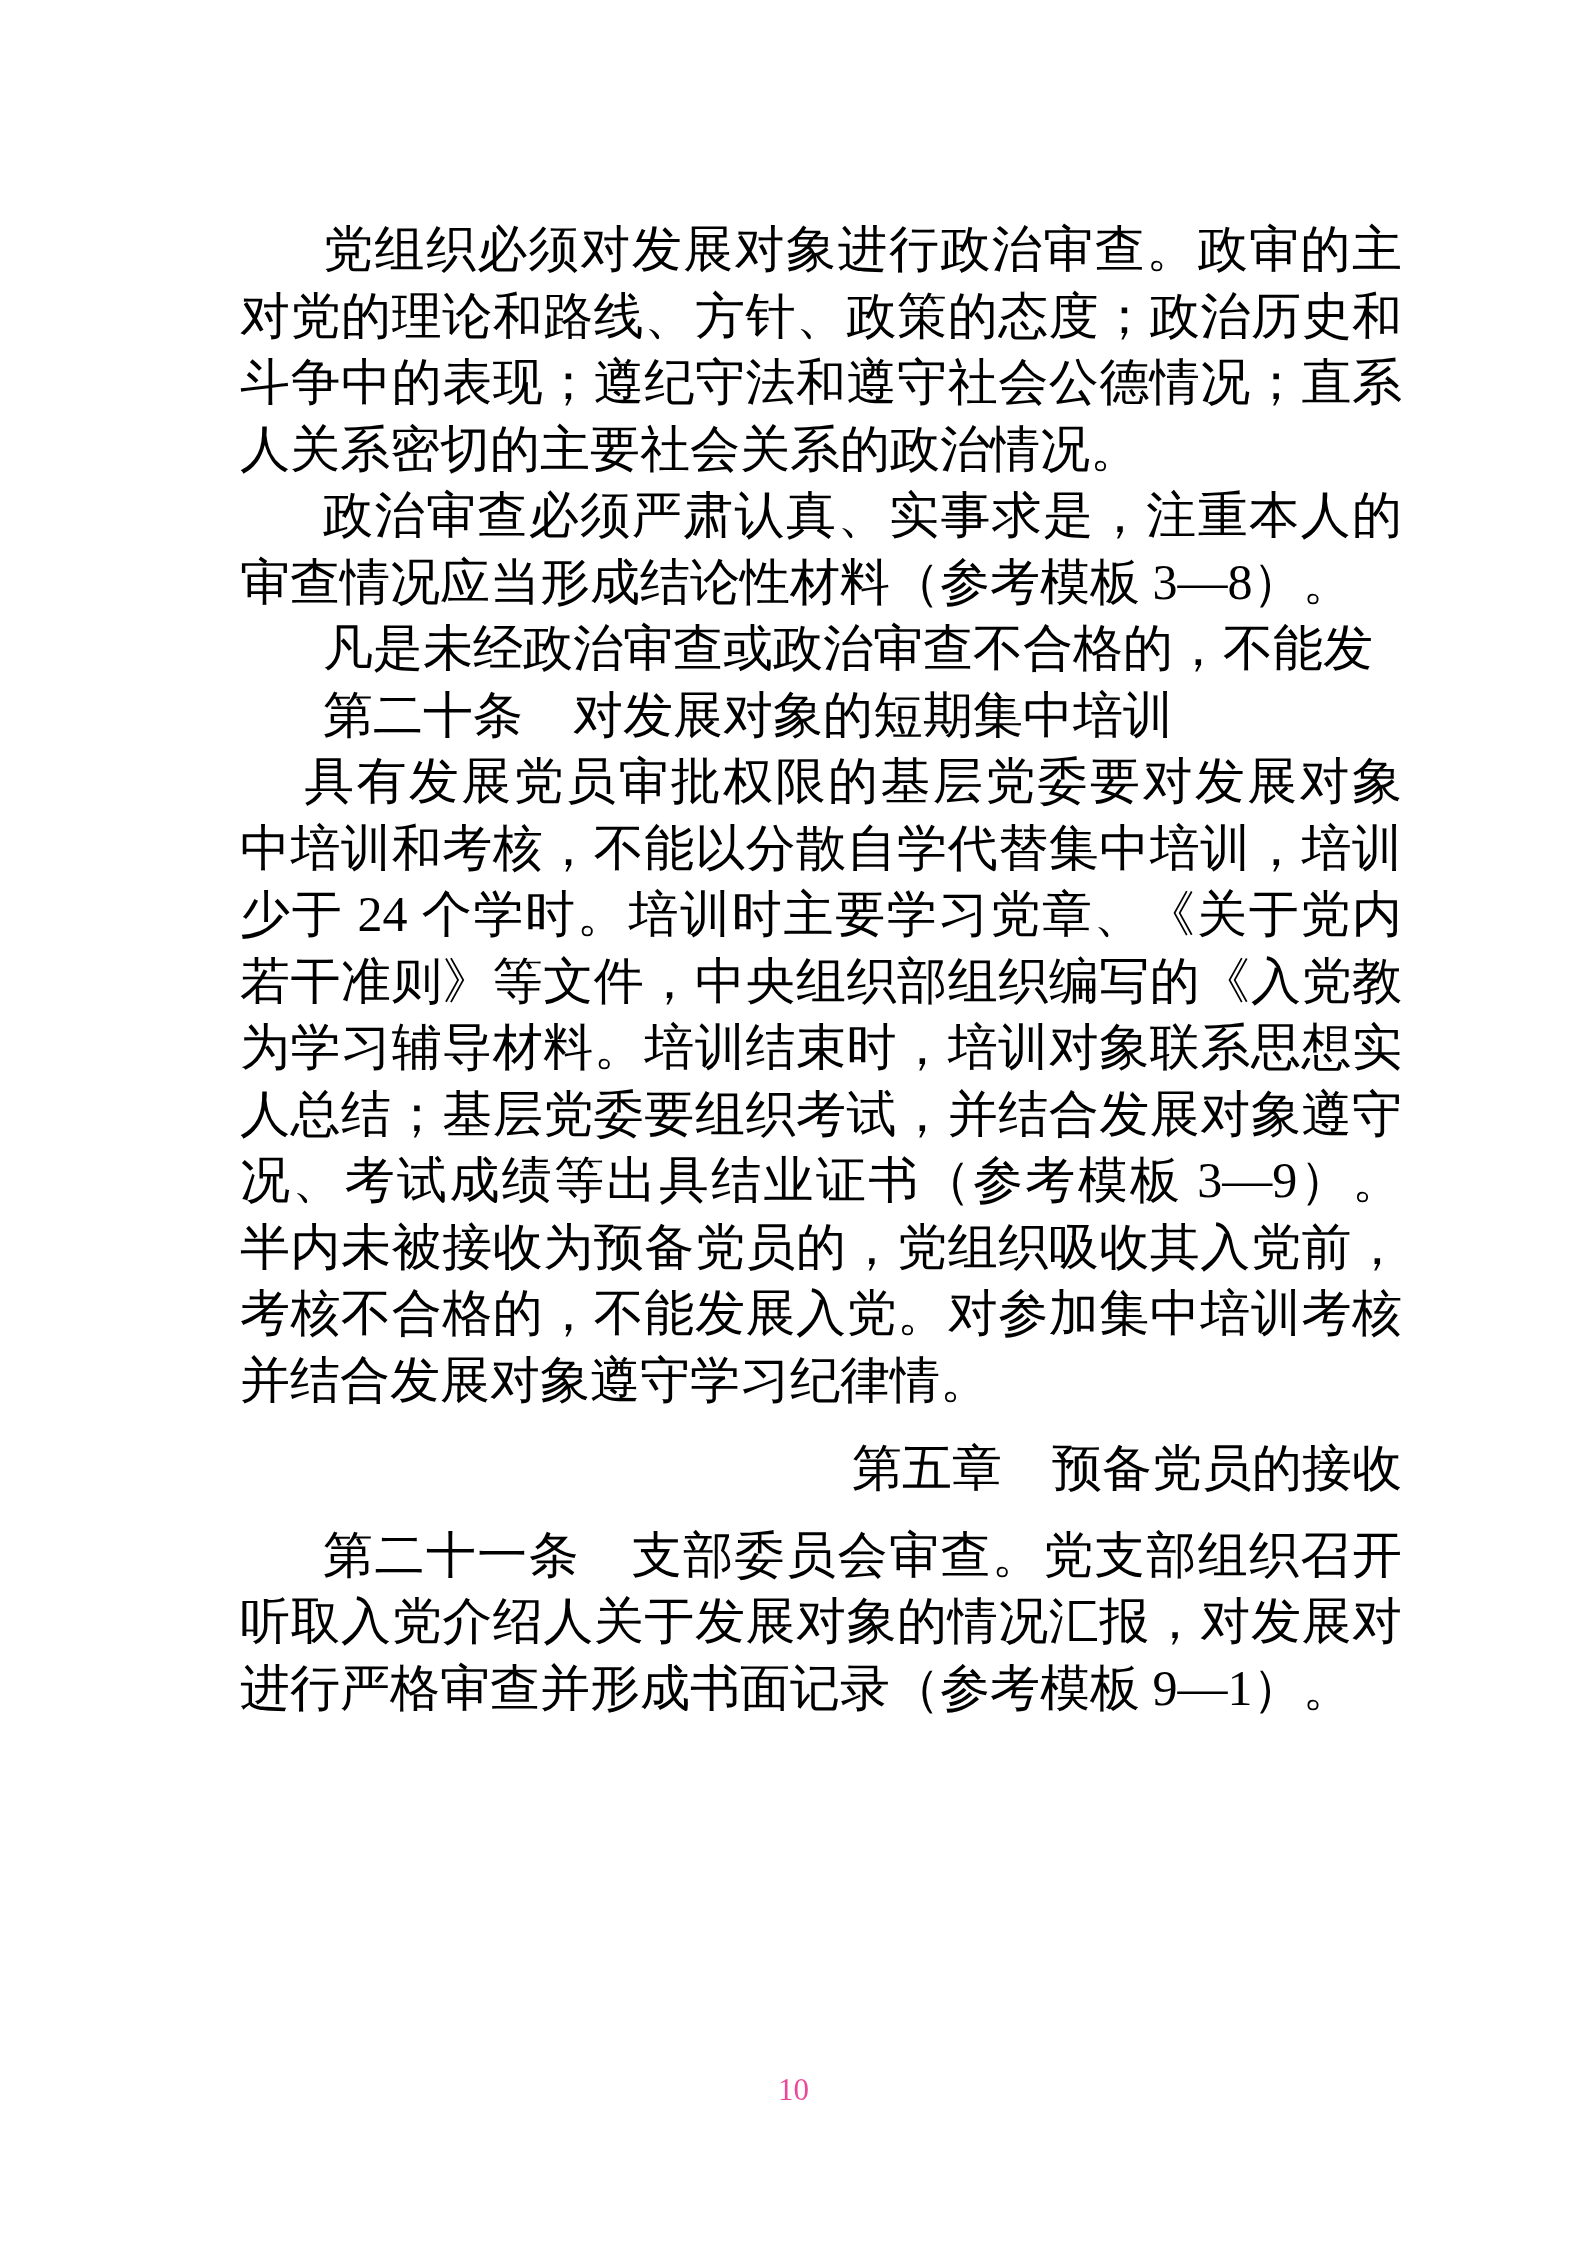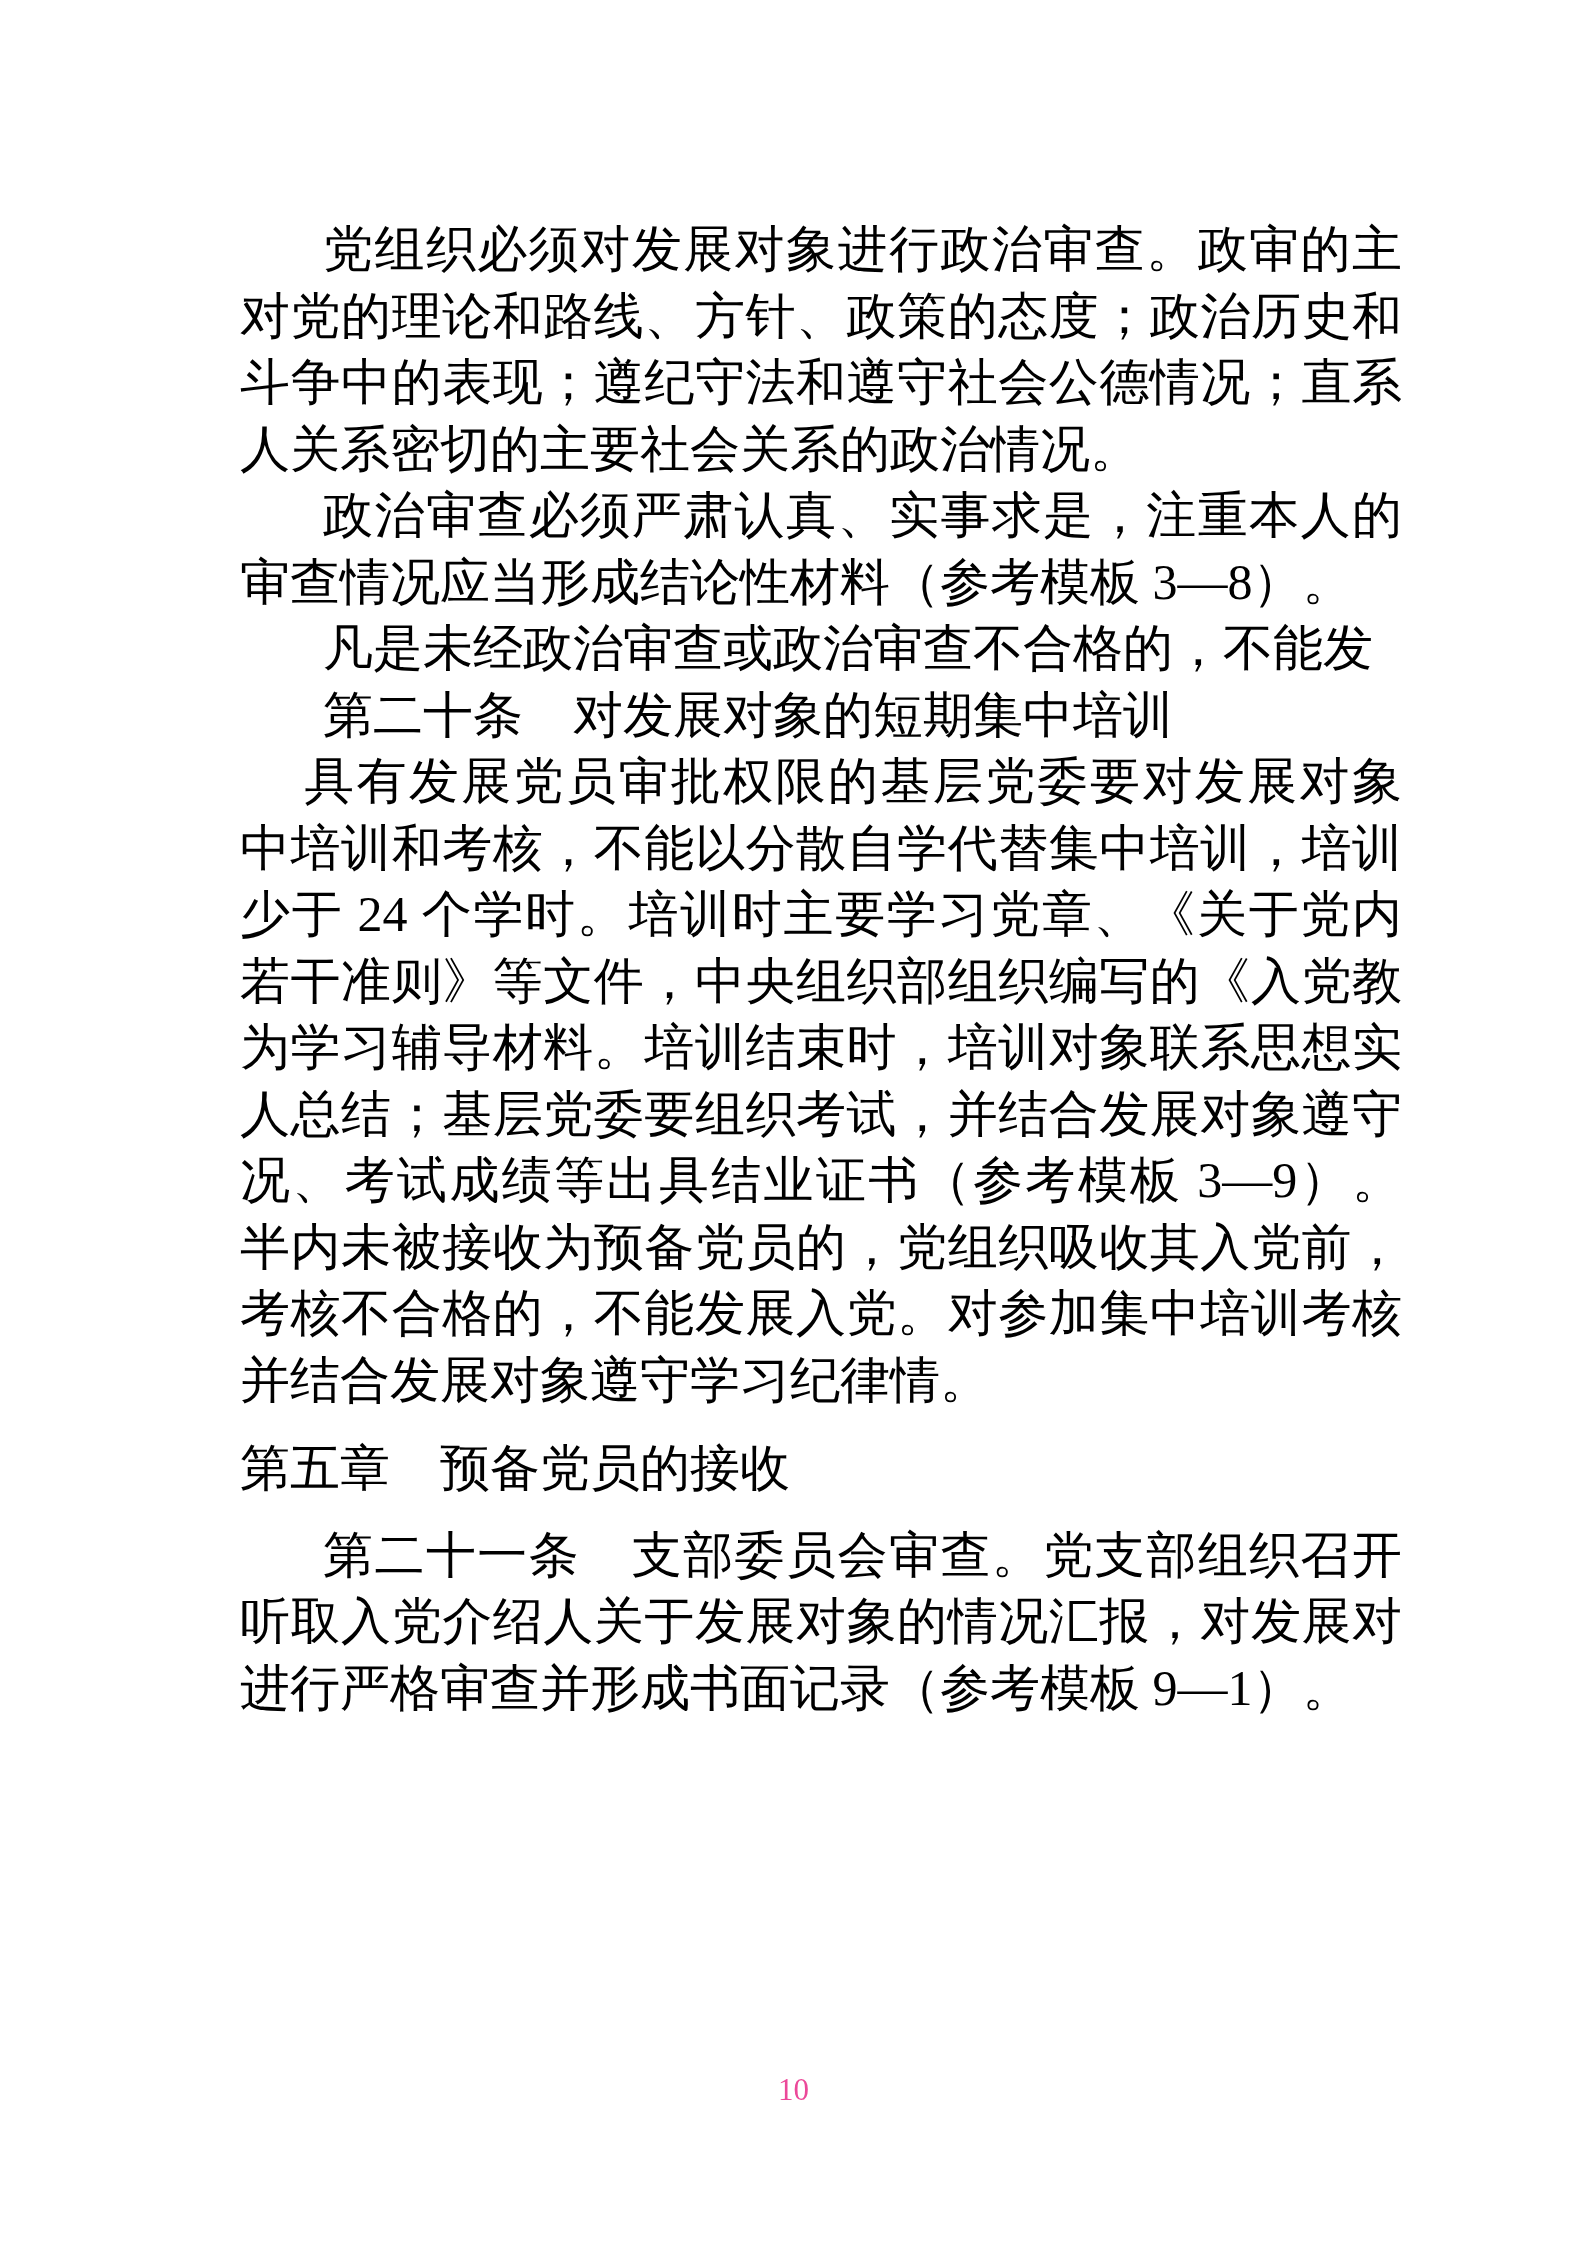--- a/index.html
+++ b/index.html
@@ -29,21 +29,21 @@
   }
   .line.fill{
     text-align:justify;
     text-align-last:justify;
   }
   .ind-n{text-indent:83px;}
   .ind-s{text-indent:64px;}
   .chapter-heading{
     height:66.5px;
     margin:22px 0 20px 0;
-    text-align:left;
+    text-align:right;
   }
   .footer{
     position:absolute;
     left:0;
     right:0;
     top:2070px;
     height:40px;
     line-height:40px;
     text-align:center;
     font-size:31px;

